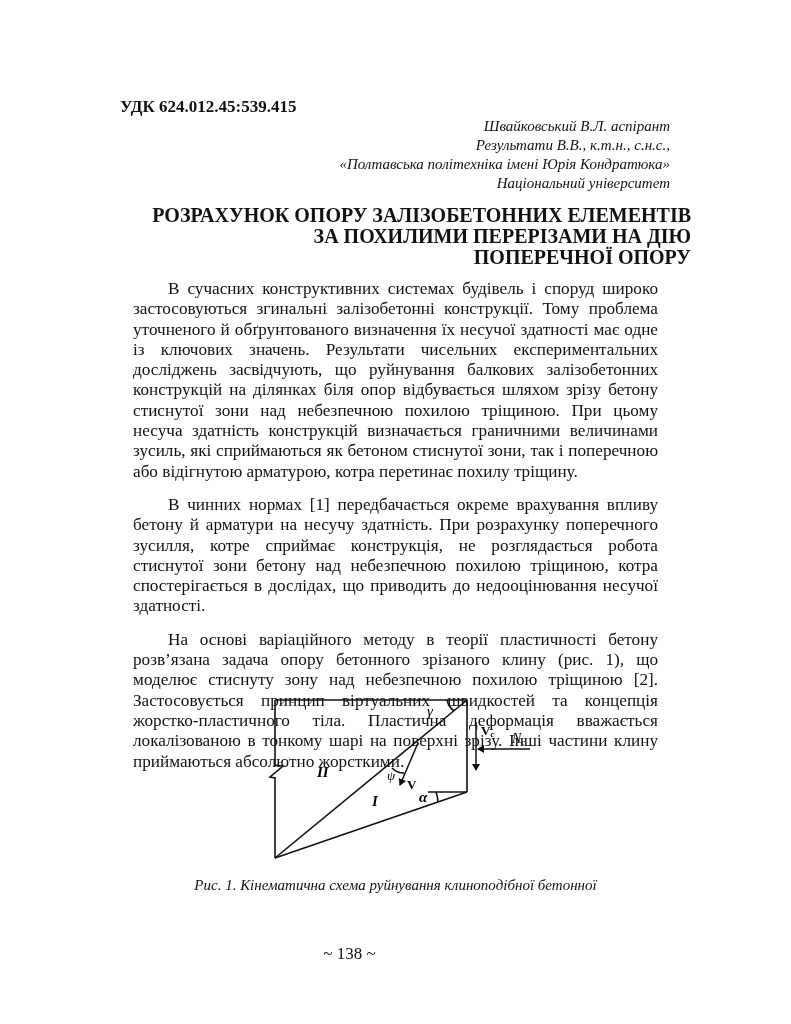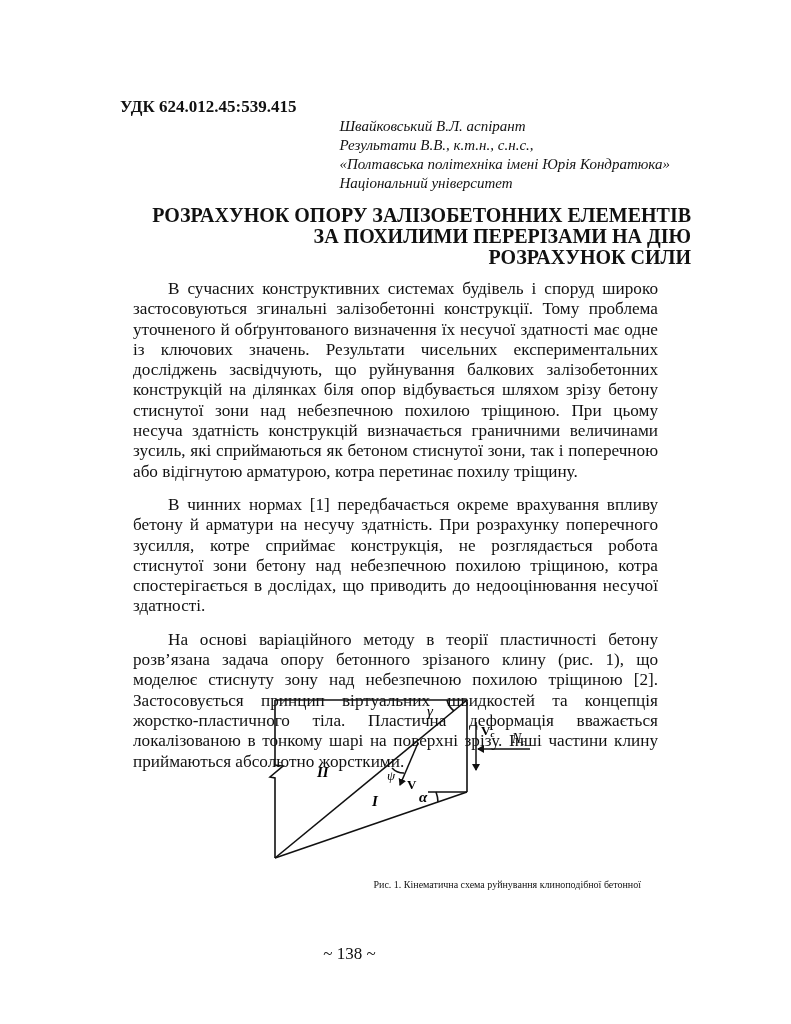--- a/index.html
+++ b/index.html
@@ -1,47 +1,47 @@
 <!DOCTYPE html>
 <html><head>
 <meta charset="utf-8">
 <style>
   html, body { margin: 0; padding: 0; background: #ffffff; }
   body { width: 791px; height: 1024px; position: relative; overflow: hidden;
          font-family: "Liberation Serif", "DejaVu Serif", serif; color: #111; }
   .udk { position: absolute; left: 120px; top: 97px; font-weight: bold; font-size: 17px; }
-  .authors { position: absolute; right: 121px; top: 117px; text-align: left;
+  .authors { position: absolute; right: 121px; top: 117px; text-align: right;
              font-style: italic; font-size: 15px; line-height: 19px; }
   .title { position: absolute; left: 100px; width: 591px; top: 205px; text-align: right;
            font-weight: bold; font-size: 20px; line-height: 21px; }
   .body { position: absolute; left: 120px; width: 551px; top: 266px;
           font-size: 17.2px; line-height: 20.3px; text-align: justify; }
   .body p { margin: 13px; text-indent: 35px; }
   .figure { position: absolute; left: 255px; top: 695px; width: 290px; height: 175px; }
-  .caption { position: absolute; left: 150px; width: 491px; top: 876px; text-align: right;
-             font-size: 10px; line-height: 18px; }
+  .caption { position: absolute; left: 150px; width: 491px; top: 876px; text-align: center;
+             font-size: 15px; line-height: 18px; font-style: italic; }
   .page-num { position: absolute; left: 0; width: 699px; top: 944px; text-align: center; font-size: 17px; }
   svg text { font-family: "Liberation Serif", "DejaVu Serif", serif; }
 </style>
 </head>
 <body>
 
 <div class="udk">УДК 624.012.45:539.415</div>
 
 <div class="authors">
   <div>Швайковський В.Л. аспірант</div>
   <div>Результати В.В., к.т.н., с.н.с.,</div>
   <div>«Полтавська політехніка імені Юрія Кондратюка»</div>
   <div>Національний університет</div>
 </div>
 
 <div class="title">
   <div>РОЗРАХУНОК ОПОРУ ЗАЛІЗОБЕТОННИХ ЕЛЕМЕНТІВ</div>
   <div>ЗА ПОХИЛИМИ ПЕРЕРІЗАМИ НА ДІЮ</div>
-  <div>РОЗРАХУНОК СИЛИ</div>
+  <div>ПОПЕРЕЧНОЇ ОПОРУ</div>
 </div>
 
 <div class="body">
   <p>В сучасних конструктивних системах будівель і споруд широко застосовуються згинальні залізобетонні конструкції. Тому проблема уточненого й обґрунтованого визначення їх несучої здатності має одне із ключових значень. Результати чисельних експериментальних досліджень засвідчують, що руйнування балкових залізобетонних конструкцій на ділянках біля опор відбувається шляхом зрізу бетону стиснутої зони над небезпечною похилою тріщиною. При цьому несуча здатність конструкцій визначається граничними величинами зусиль, які сприймаються як бетоном стиснутої зони, так і поперечною або відігнутою арматурою, котра перетинає похилу тріщину.</p>
   <p>В чинних нормах [1] передбачається окреме врахування впливу бетону й арматури на несучу здатність. При розрахунку поперечного зусилля, котре сприймає конструкція, не розглядається робота стиснутої зони бетону над небезпечною похилою тріщиною, котра спостерігається в дослідах, що приводить до недооцінювання несучої здатності.</p>
   <p>На основі варіаційного методу в теорії пластичності бетону розв’язана задача опору бетонного зрізаного клину (рис. 1), що моделює стиснуту зону над небезпечною похилою тріщиною [2]. Застосовується принцип віртуальних швидкостей та концепція жорстко-пластичного тіла. Пластична деформація вважається локалізованою в тонкому шарі на поверхні зрізу. Інші  частини клину приймаються абсолютно жорсткими.</p>
 </div>
 
 <div class="figure">
   <svg width="290" height="175" viewBox="255 695 290 175" xmlns="http://www.w3.org/2000/svg">

